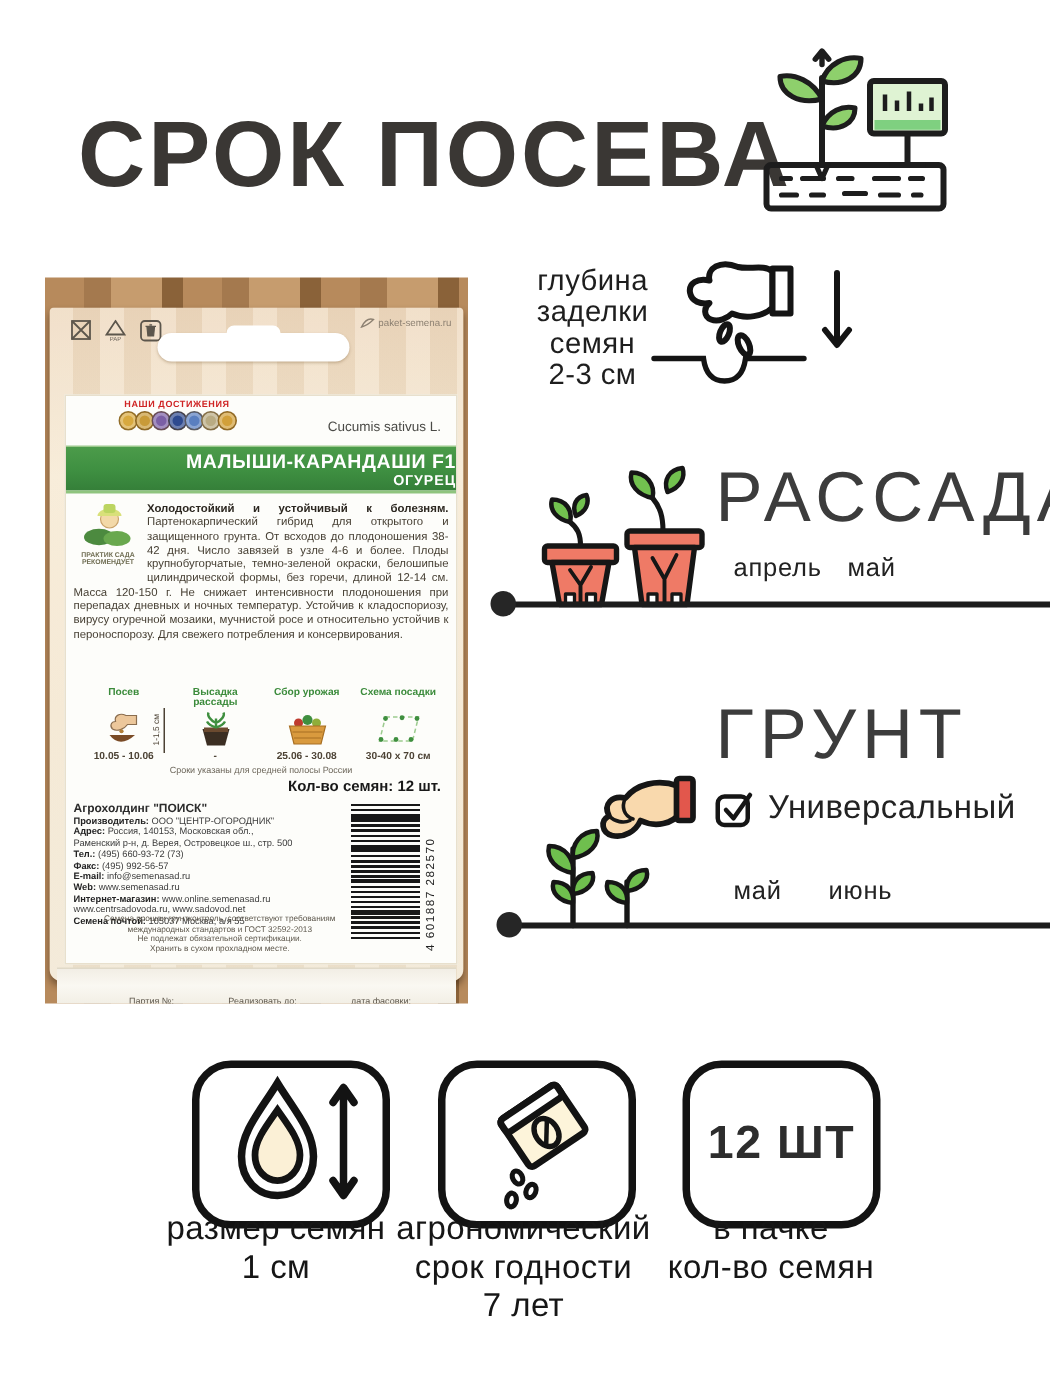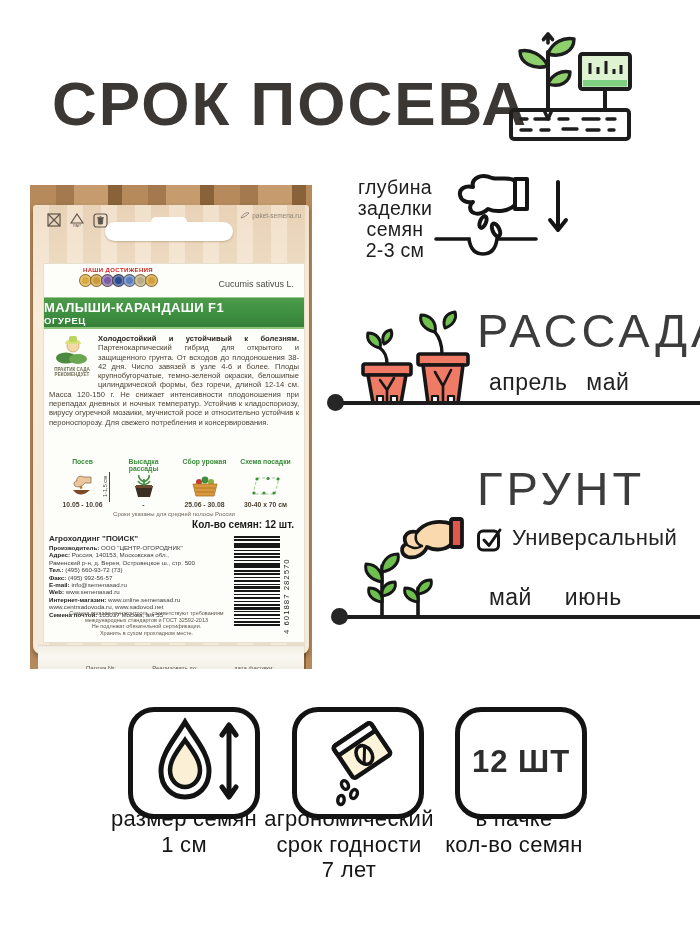--- a/index.html
+++ b/index.html
@@ -14,21 +14,21 @@
 
   
   .depth-txt { position:absolute; left:344px; top:177px; width:102px; text-align:center;
                font-size:19.5px; line-height:21px; color:#1e1e1e; letter-spacing:.3px; }
   .depth-icon { position:absolute; left:430px; top:170px; width:146px; height:96px; }
 
   
   .sec-title { position:absolute; color:#3c3c3c; font-size:47px; letter-spacing:4px; white-space:nowrap; }
   .rassada-title { left:477px; top:303px; }
   .grunt-title { left:477px; top:461px; }
-  .period { position:absolute; font-size:23px; color:#222; letter-spacing:.5px; white-space:nowrap; }
+  .period { position:absolute; font-size:17px; color:#222; letter-spacing:.5px; white-space:nowrap; }
   .rassada-period { left:489px; top:369px; word-spacing:12px; }
   .grunt-period { left:489px; top:584px; word-spacing:26px; }
   .tl-line { position:absolute; height:3.5px; background:#1c1c1c; }
   .line1 { left:334px; top:401px; width:366px; }
   .line2 { left:338px; top:615px; width:362px; }
   .tl-dot { position:absolute; width:17px; height:17px; border-radius:50%; background:#262626; }
   .dot1 { left:327px; top:394px; }
   .dot2 { left:331px; top:608px; }
   .pots-icon { position:absolute; left:360px; top:310px; width:112px; height:96px; }
   .plant-hand-icon { position:absolute; left:354px; top:514px; width:116px; height:106px; }
@@ -61,21 +61,21 @@
   .label { position:absolute; left:10px; top:58px; width:262px; height:380px; background:#fdfdfa;
            border:1px solid #e8e0cd; }
   .ach { position:absolute; left:6px; top:3px; width:136px; text-align:center; }
   .ach-title { font-size:6px; font-weight:bold; color:#cf2424; letter-spacing:.4px; }
   .medals { display:flex; justify-content:center; margin-top:1px; }
   .medal { width:13px; height:13px; border-radius:50%; margin:0 -1px; border:1px solid rgba(90,60,20,.55);
            box-shadow:inset 0 0 0 2px rgba(255,255,255,.3); }
   .m1{background:#d8a93f}.m2{background:#c89a38}.m3{background:#7b5fa5}.m4{background:#2e4a8f}
   .m5{background:#5a7fc0}.m6{background:#b9ab83}.m7{background:#d2a03a}
   .latin { position:absolute; right:10px; top:15px; font-size:9px; color:#4a4a46; }
-  .banner { position:absolute; left:0; right:0; top:33px; height:32px; text-align:left;
+  .banner { position:absolute; left:0; right:0; top:33px; height:32px; text-align:right;
             background:linear-gradient(180deg,#4c9b4a 0%,#3e8f41 55%,#357f39 100%);
             border-top:1px solid #9cc98c; border-bottom:2px solid #8fc47e; color:#fff; padding-top:3px; }
   .banner .b1 { font-size:13px; font-weight:bold; letter-spacing:.4px; line-height:14px; }
   .banner .b2 { font-size:9.5px; font-weight:bold; letter-spacing:.6px; }
 
   .desc { position:absolute; left:5px; right:5px; top:70px; height:122px;
           font-size:7.6px; line-height:9.3px; color:#43три; }
   .desc p { text-align:justify; color:#463f33; }
   .desc b { color:#2c2720; }
   .mascot { float:left; width:46px; height:52px; text-align:center; margin-right:3px; }

